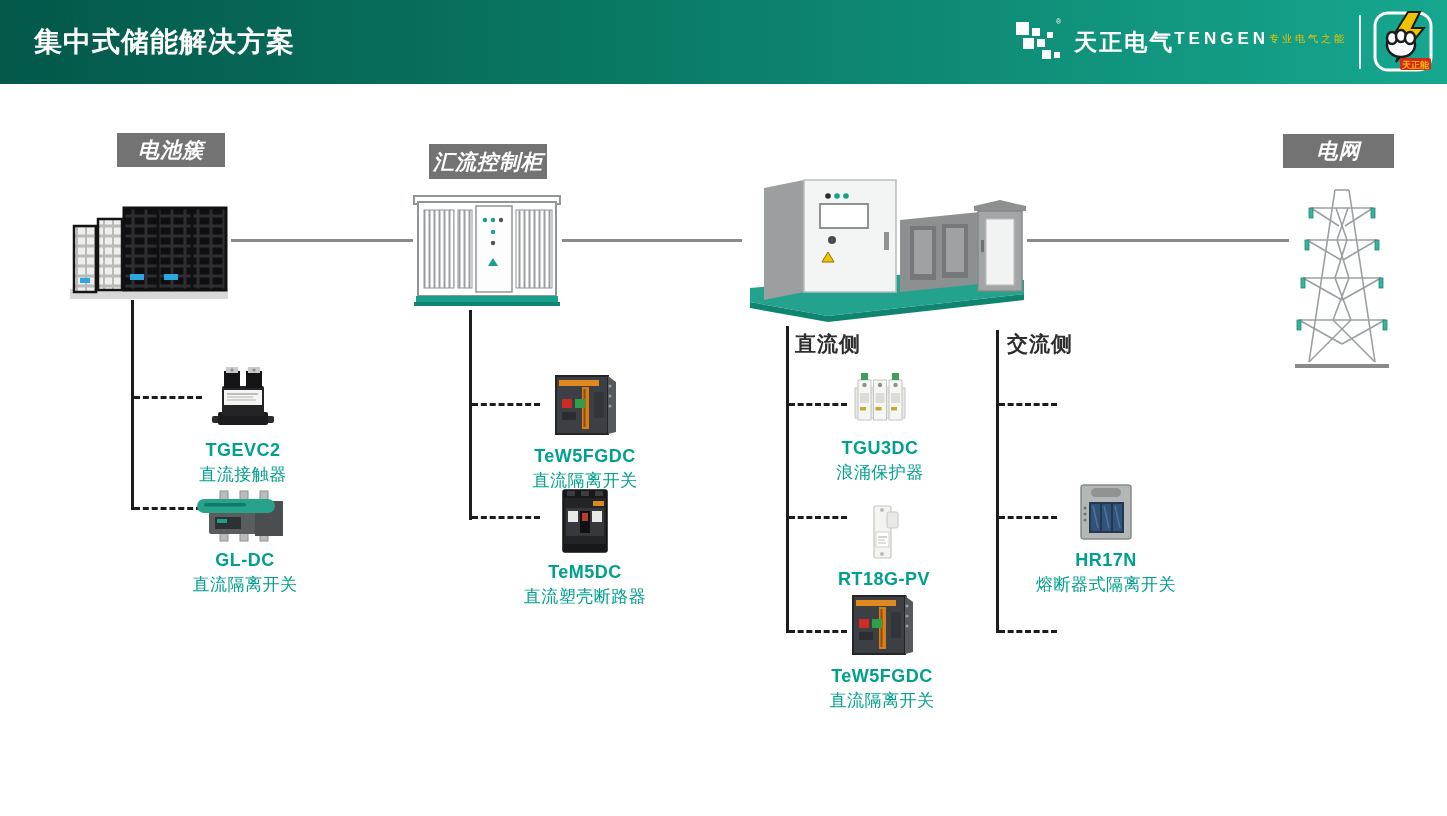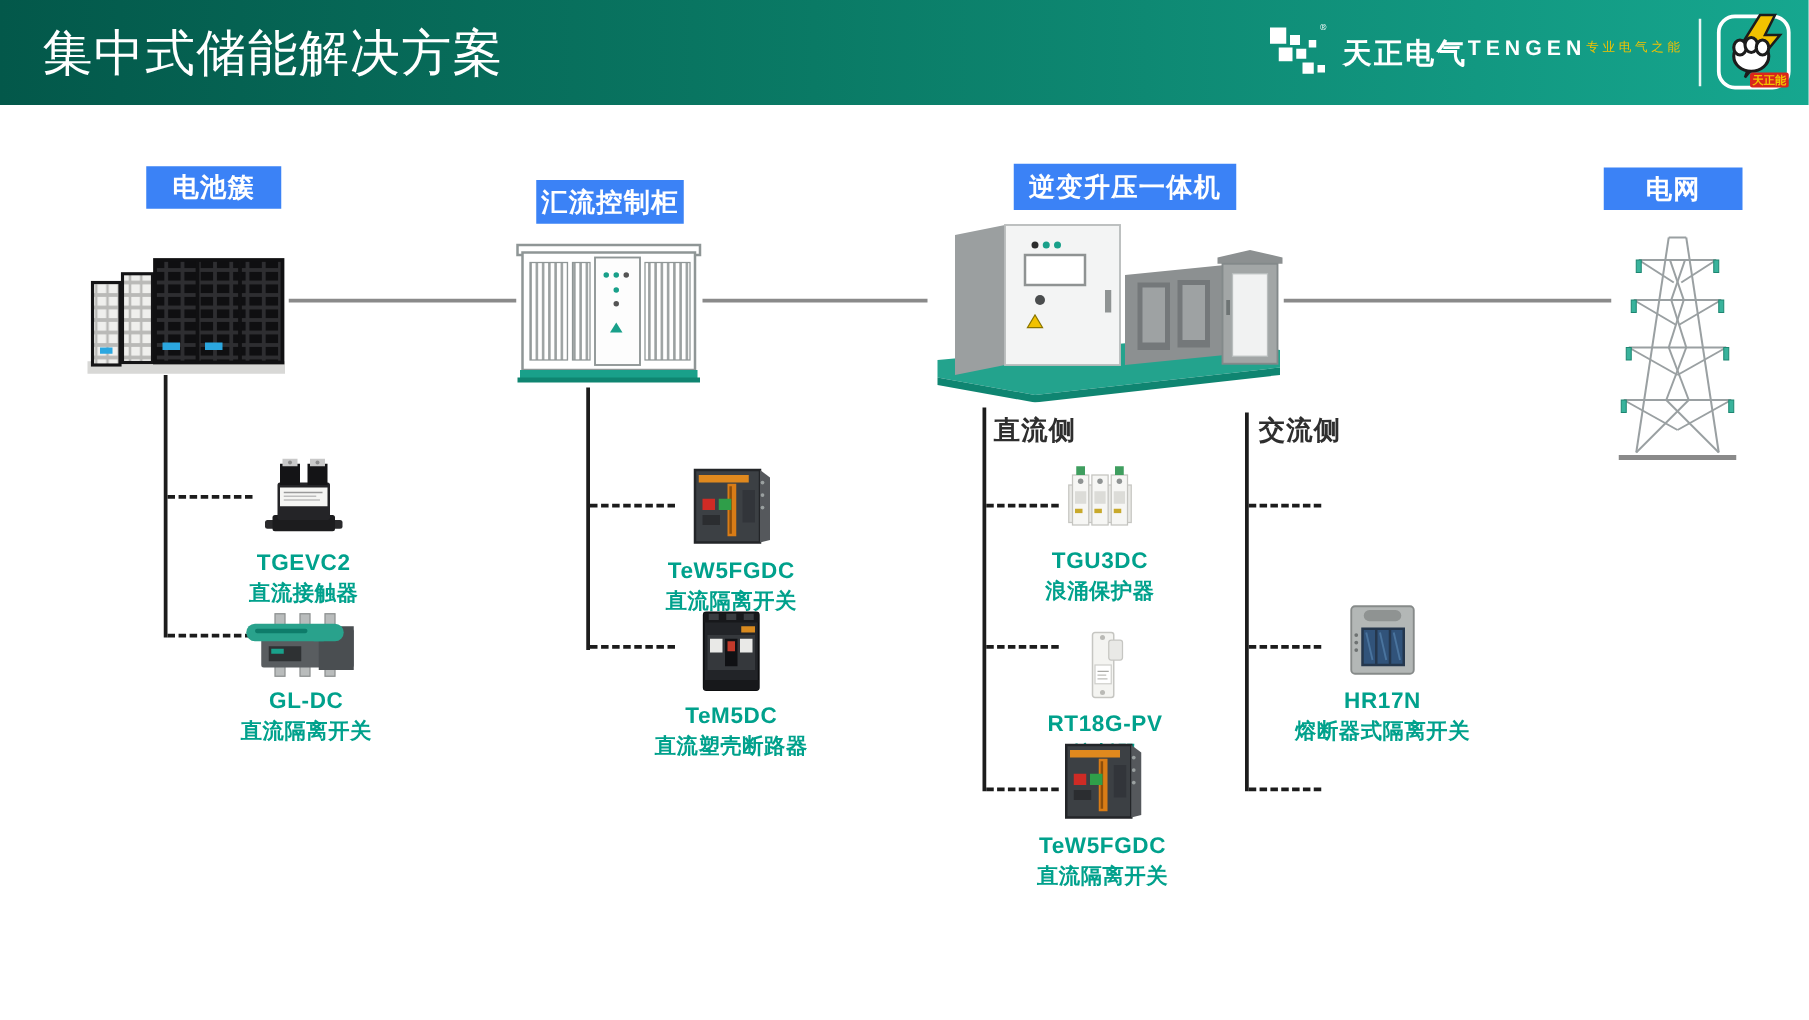--- a/index.html
+++ b/index.html
@@ -4,42 +4,42 @@
 <style>
   * { box-sizing: border-box; margin: 0; padding: 0; }
   html,body { width:1447px; height:816px; background:#ffffff;
     font-family:"Liberation Sans","DejaVu Sans",sans-serif; overflow:hidden; }
   .slide { position:relative; width:1447px; height:816px; background:#fff; }
 
   
   .header { position:absolute; left:0; top:0; width:1447px; height:84px;
     background:linear-gradient(90deg,#03584a 0%, #0a7a65 45%, #16a78f 100%);
     display:flex; align-items:center; }
-  .title { color:#fff; font-size:40px; font-weight:normal; margin-left:34px; letter-spacing:1px; }
+  .title { color:#fff; font-size:28px; font-weight:bold; margin-left:34px; letter-spacing:1px; }
   .brand { position:absolute; right:12px; top:5px; height:74px; display:flex; align-items:center; gap:12px; }
   .brand-text { display:flex; flex-direction:row; line-height:1.05; }
   .brand-cn { color:#fff; font-size:23px; font-weight:bold; letter-spacing:2px; }
   .brand-en { color:#fff; font-size:17px; font-weight:bold; letter-spacing:4px; }
   .brand-slogan { color:#f2c200; font-size:10px; letter-spacing:3px; margin-top:4px; }
   .brand-divider { width:2px; height:54px; background:rgba(255,255,255,.9); }
 
   
-  .station-label { position:absolute; background:#3b82f6; color:#fff; font-weight:bold;
-    font-size:21px; display:flex; align-items:center; justify-content:center; letter-spacing:1px; }
+  .station-label { position:absolute; background:#737373; color:#fff; font-weight:bold;
+    font-size:21px; display:flex; align-items:center; justify-content:center; letter-spacing:1px;font-style:italic; }
 
   
   .hline { position:absolute; height:3px; background:#8a8a8a; }
   .vline { position:absolute; width:3px; background:#1c1c1c; }
   .dash  { position:absolute; height:0; border-top:3px dashed #1c1c1c; }
   .branch-label { position:absolute; font-size:21px; font-weight:bold; color:#2e2e2e; letter-spacing:1px;text-align:center; }
 
   
   .product { position:absolute; width:170px; display:flex; flex-direction:column; align-items:center; }
   .pname { margin-top:8px; color:#00a18c; font-size:18px; font-weight:bold; letter-spacing:.5px; }
-  .pdesc { margin-top:2px; color:#00a18c; font-size:17px; font-weight:bold; letter-spacing:.5px; }
+  .pdesc { margin-top:2px; color:#00a18c; font-size:17px; font-weight:normal; letter-spacing:.5px; }
 
   .illu { position:absolute; }
   svg { display:block; }
 </style>
 </head>
 <body>
 
 <svg width="0" height="0" style="position:absolute" aria-hidden="true">
   <defs>
     <symbol id="sym-contactor" viewBox="0 0 70 66">
@@ -202,21 +202,20 @@
           </g>
           <rect x="27" y="49" width="31" height="12" rx="2" fill="#d9261c"></rect>
           <text x="42.5" y="58.5" font-size="9" font-weight="bold" fill="#f2c200" text-anchor="middle">天正能</text>
         </svg>
       </span>
     </div>
   </div>
 
   <div class="station-label" style="left:117px; top:133px; width:108px; height:34px;">电池簇</div>
   <div class="station-label" style="left:429px; top:144px; width:118px; height:35px;">汇流控制柜</div>
-  <div class="station-label" style="left:811px; top:131px; width:178px; height:37px;">逆变升压一体机</div>
   <div class="station-label" style="left:1283px; top:134px; width:111px; height:34px;">电网</div>
 
   <div class="illu" style="left:68px; top:186px;">
     <svg width="165" height="118" viewBox="0 0 165 118">
       <defs>
         <pattern id="dcell" width="13" height="10" patternUnits="userSpaceOnUse">
           <rect width="13" height="10" fill="#2e2e31"></rect>
             <rect x="1.5" y="1.5" width="10" height="7" fill="#0f0f11"></rect>
         </pattern>
         <pattern id="wcell" width="9" height="10" patternUnits="userSpaceOnUse">

